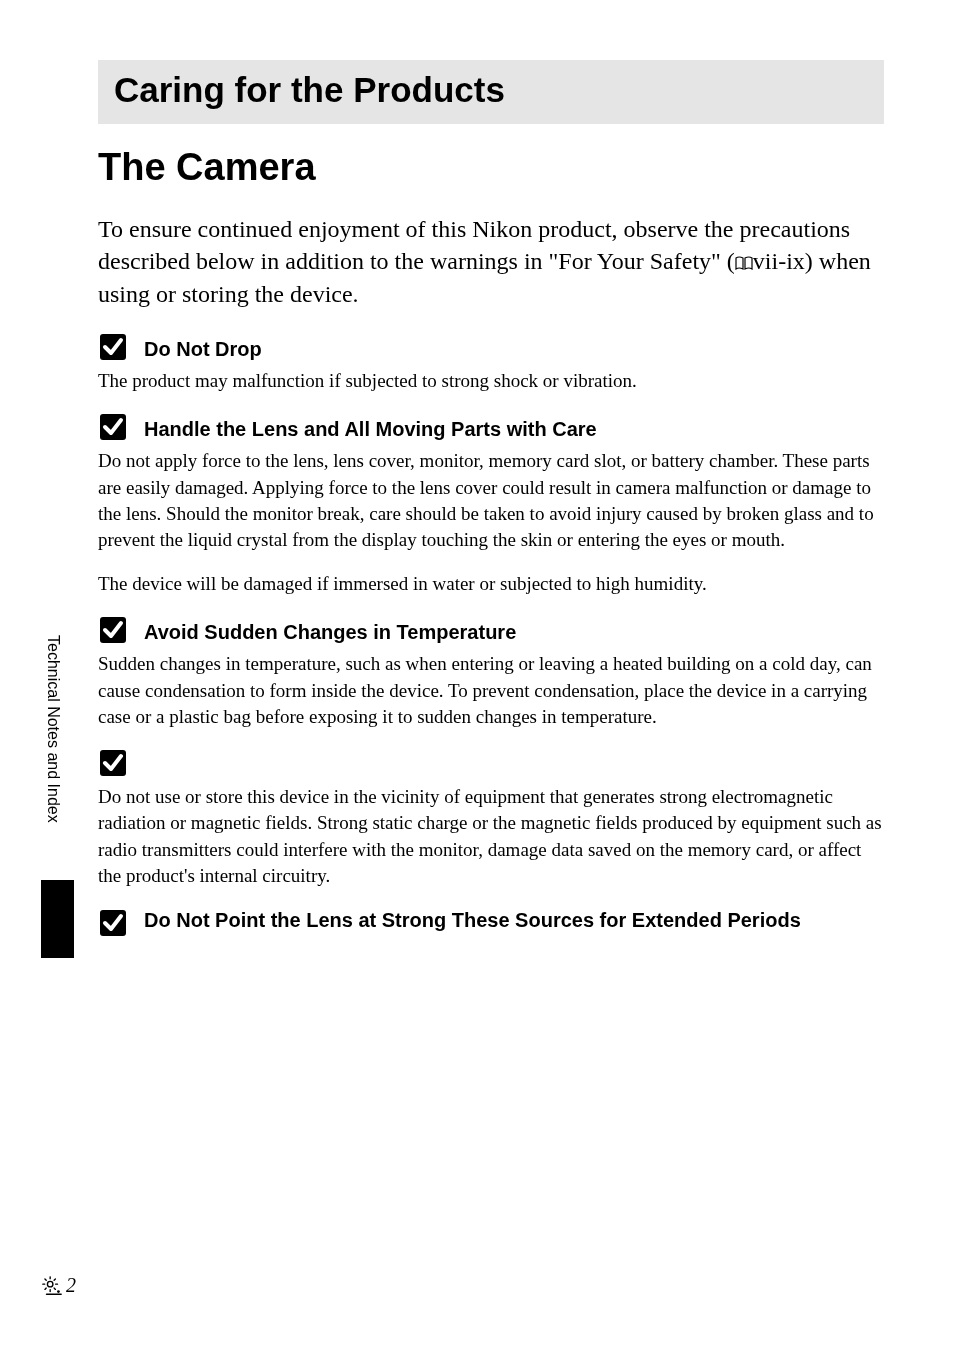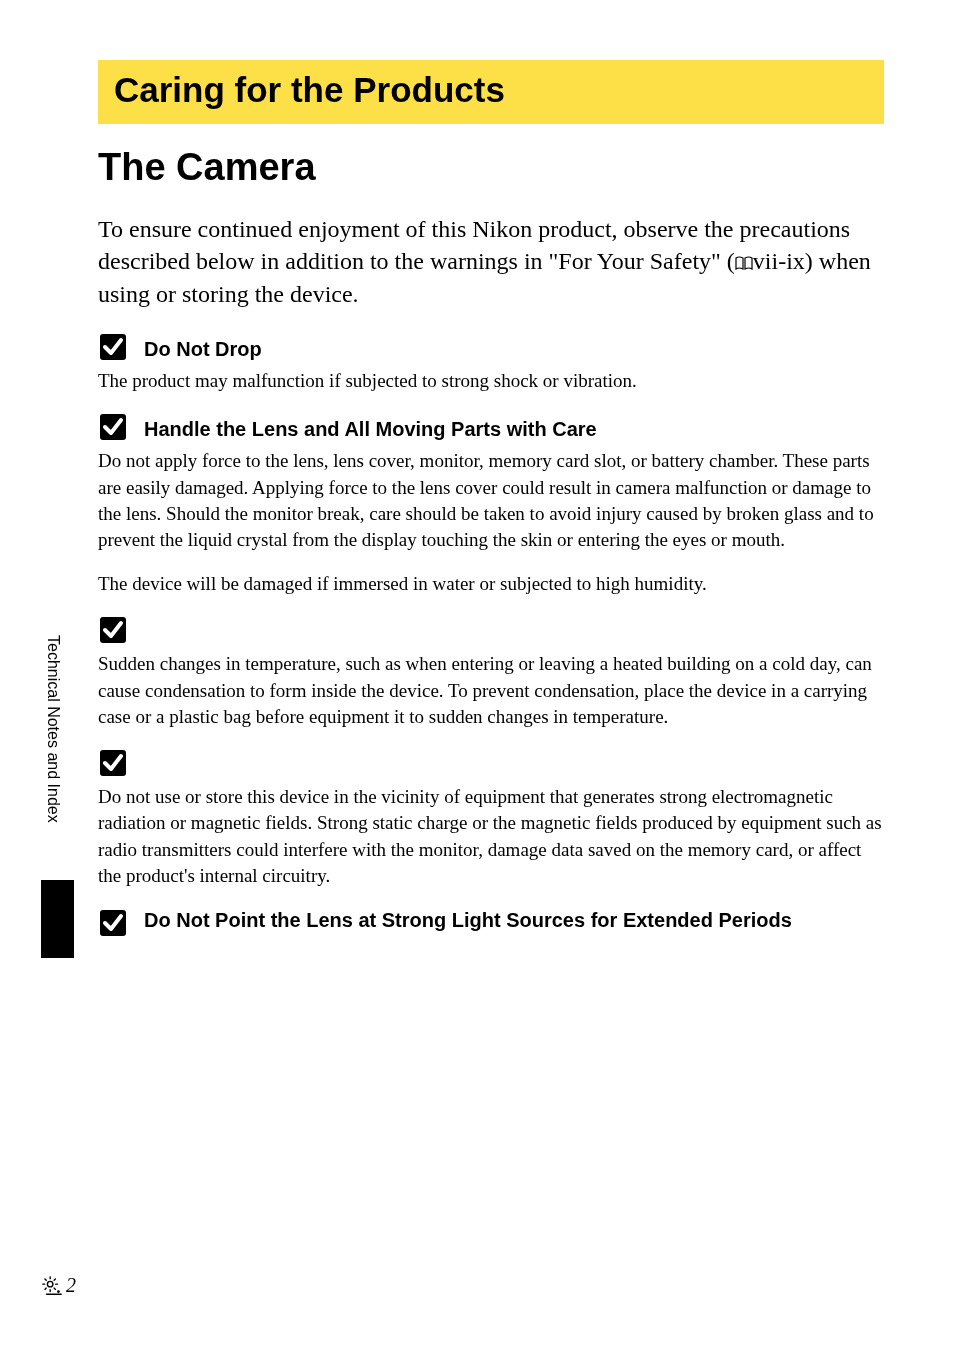--- a/index.html
+++ b/index.html
@@ -10,21 +10,21 @@
     body {
       width: 954px;
       height: 1345px;
       background: #ffffff;
       font-family: Georgia, 'Times New Roman', serif;
       position: relative;
       padding: 60px 70px 50px 98px;
       color: #000000;
     }
     .page-title {
-      background: #fde047;
+      background: #e5e5e5;
       padding: 10px 15px 14px 16px;
       font-size: 35px;
       font-weight: bold;
       font-family: Arial, Helvetica, sans-serif;
       margin-bottom: 22px;
     }
     .section-title {
       font-size: 38px;
       font-weight: bold;
       font-family: Arial, Helvetica, sans-serif;
@@ -146,41 +146,42 @@
 <div class="caution-block">
   <div class="caution-body">The device will be damaged if immersed in water or subjected to high humidity.</div>
 </div>
 
 <div class="caution-block">
   <div class="caution-header">
     <svg class="caution-icon" viewBox="0 0 30 30">
         <rect x="2" y="2" width="26" height="26" rx="3" fill="#000"></rect>
         <path d="M7 15 L13 21 L23 8" fill="none" stroke="#fff" stroke-width="4" stroke-linecap="round" stroke-linejoin="round"></path>
       </svg>
-  </div>
-  <div class="caution-body">Sudden changes in temperature, such as when entering or leaving a heated building on a cold day, can cause condensation to form inside the device. To prevent condensation, place the device in a carrying case or a plastic bag before equipment it to sudden changes in temperature.</div>
+    <div class="caution-title">Avoid Sudden Changes in Temperature</div>
+  </div>
+  <div class="caution-body">Sudden changes in temperature, such as when entering or leaving a heated building on a cold day, can cause condensation to form inside the device. To prevent condensation, place the device in a carrying case or a plastic bag before exposing it to sudden changes in temperature.</div>
 </div>
 
 <div class="caution-block">
   <div class="caution-header">
     <svg class="caution-icon" viewBox="0 0 30 30">
         <rect x="2" y="2" width="26" height="26" rx="3" fill="#000"></rect>
         <path d="M7 15 L13 21 L23 8" fill="none" stroke="#fff" stroke-width="4" stroke-linecap="round" stroke-linejoin="round"></path>
       </svg>
   </div>
   <div class="caution-body">Do not use or store this device in the vicinity of equipment that generates strong electromagnetic radiation or magnetic fields. Strong static charge or the magnetic fields produced by equipment such as radio transmitters could interfere with the monitor, damage data saved on the memory card, or affect the product's internal circuitry.</div>
 </div>
 
 <div class="caution-block">
   <div class="caution-header multiline">
     <svg class="caution-icon" viewBox="0 0 30 30">
         <rect x="2" y="2" width="26" height="26" rx="3" fill="#000"></rect>
         <path d="M7 15 L13 21 L23 8" fill="none" stroke="#fff" stroke-width="4" stroke-linecap="round" stroke-linejoin="round"></path>
       </svg>
-    <div class="caution-title">Do Not Point the Lens at Strong Light Sources for Extended Periods</div>
+    <div class="caution-title">Do Not Point the Lens at Strong These Sources for Extended Periods</div>
   </div>
 </div>
 
 <div class="side-tab">Technical Notes and Index</div>
 
 <div class="side-marker"></div>
 
 <div class="page-number">
   <svg class="page-number-icon" viewBox="0 0 24 24">
     <circle cx="10" cy="10" r="3" fill="none" stroke="#000" stroke-width="1.5"></circle>

